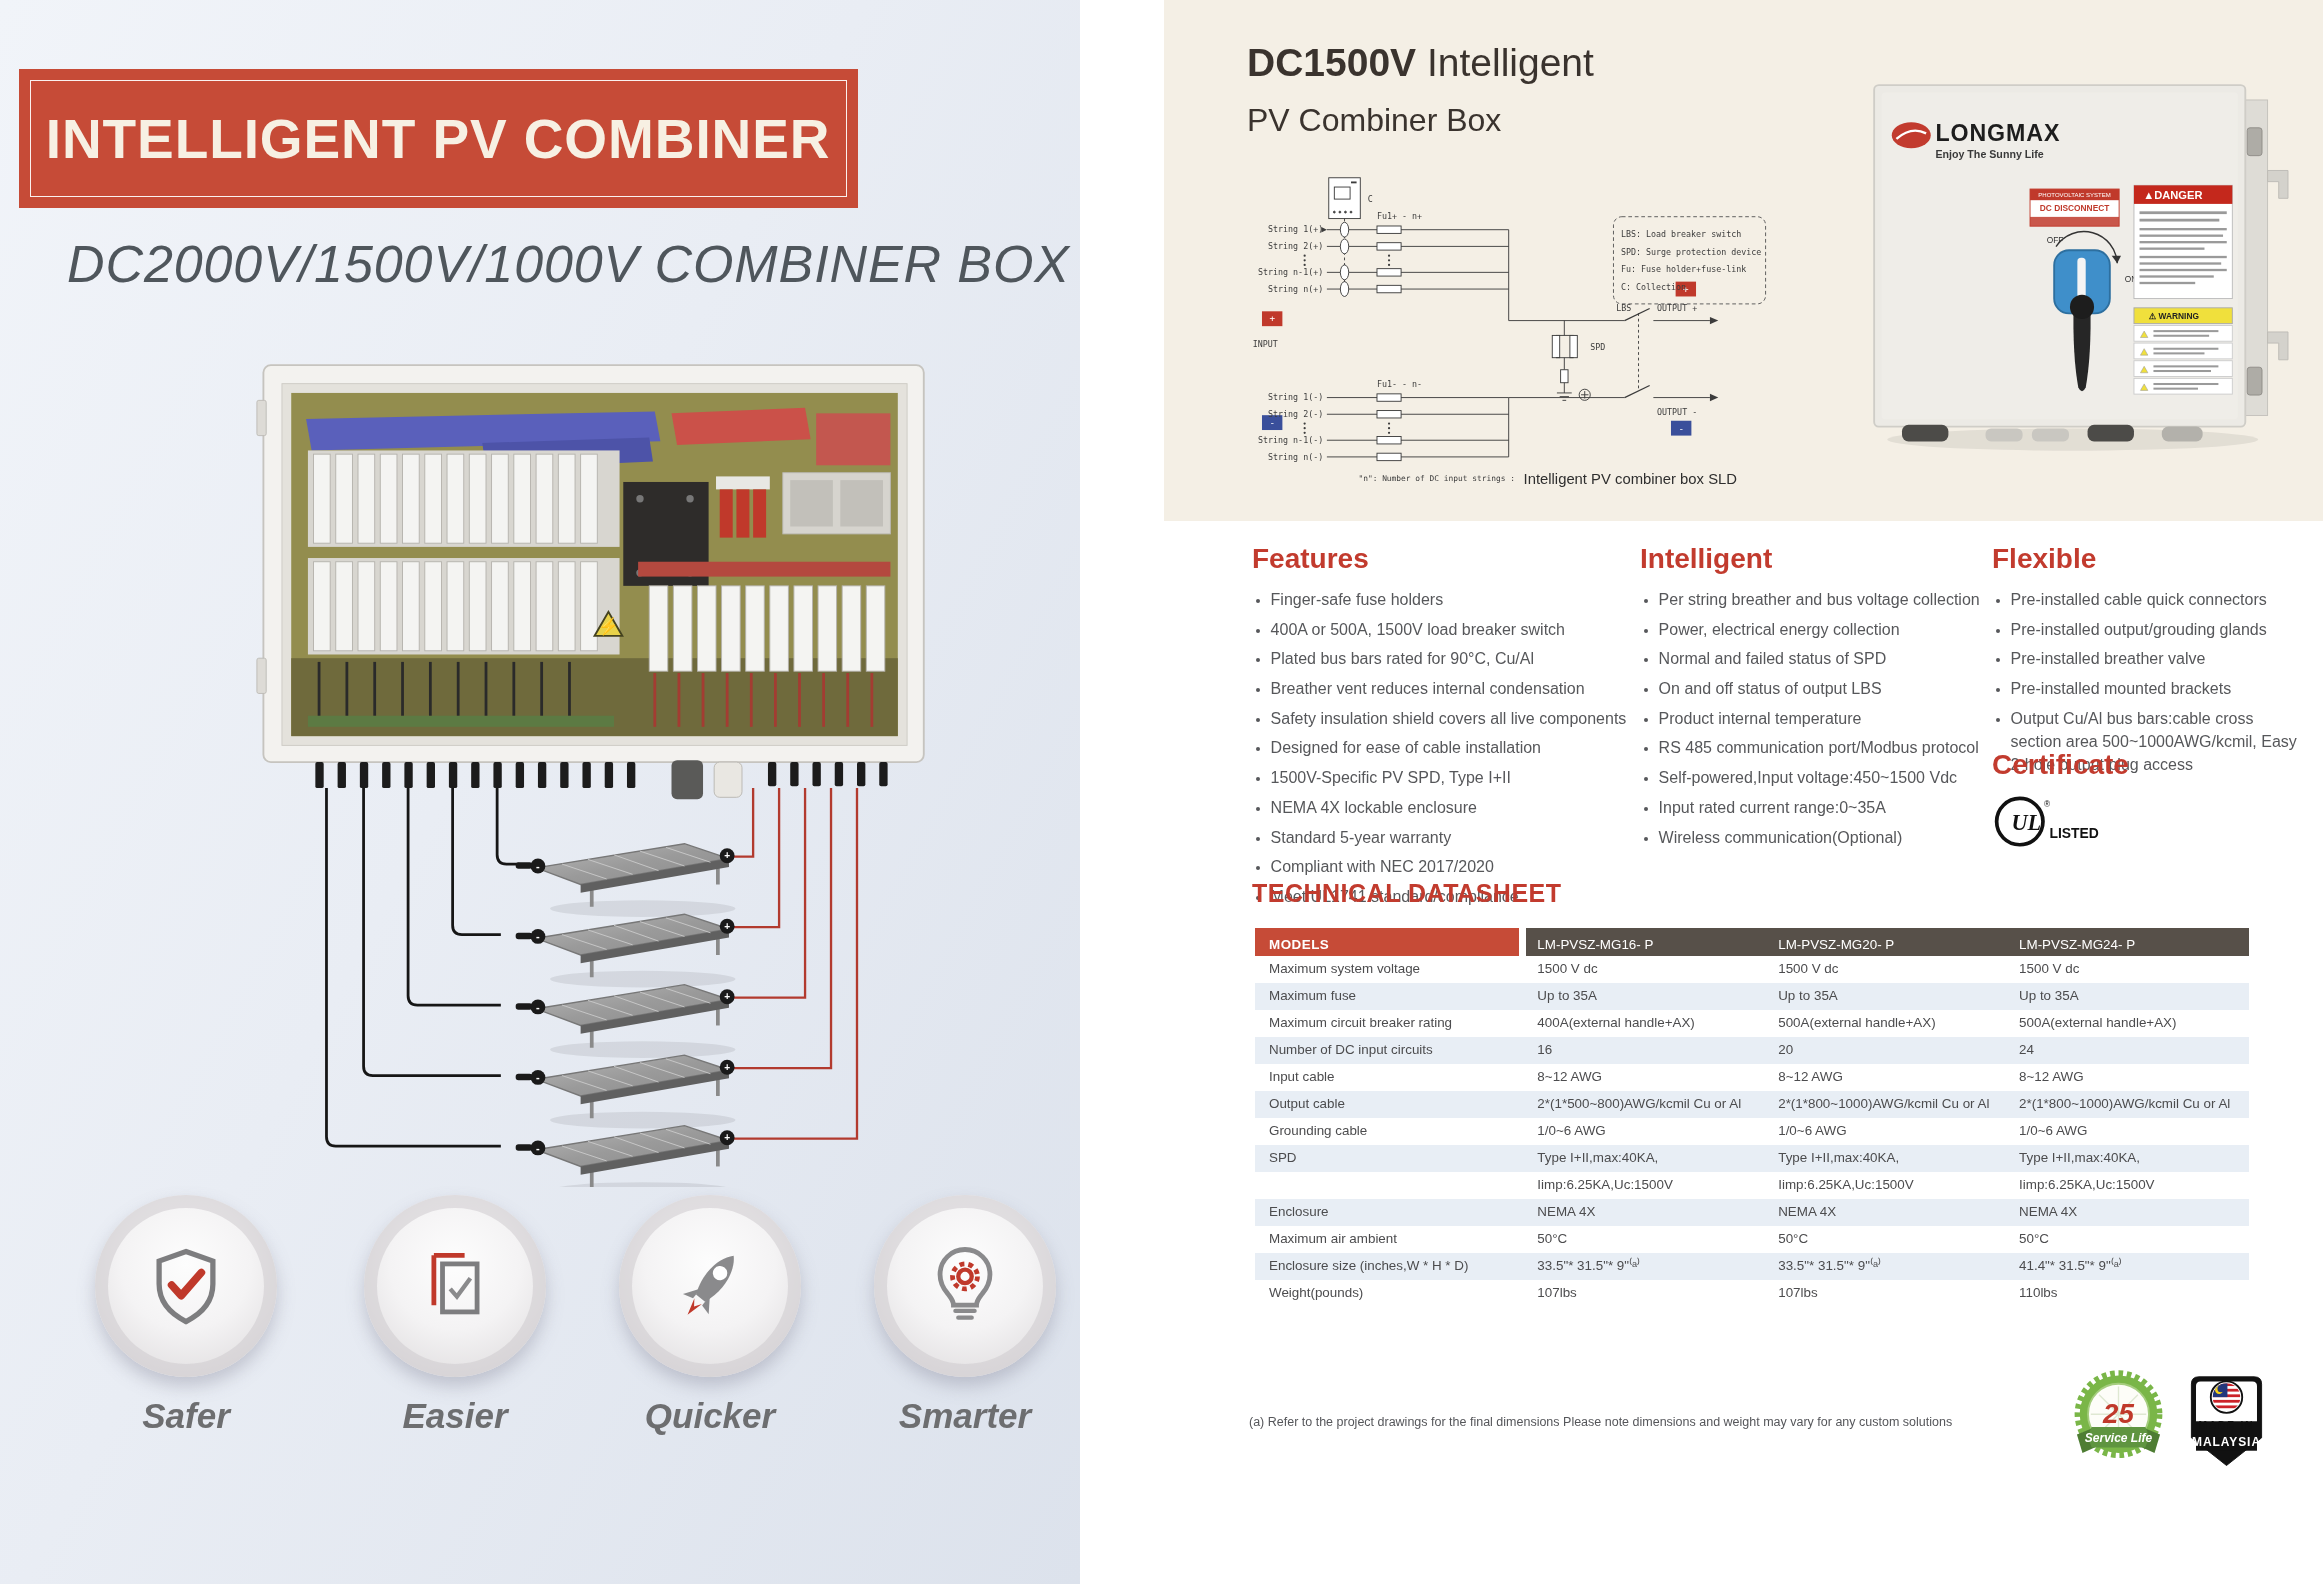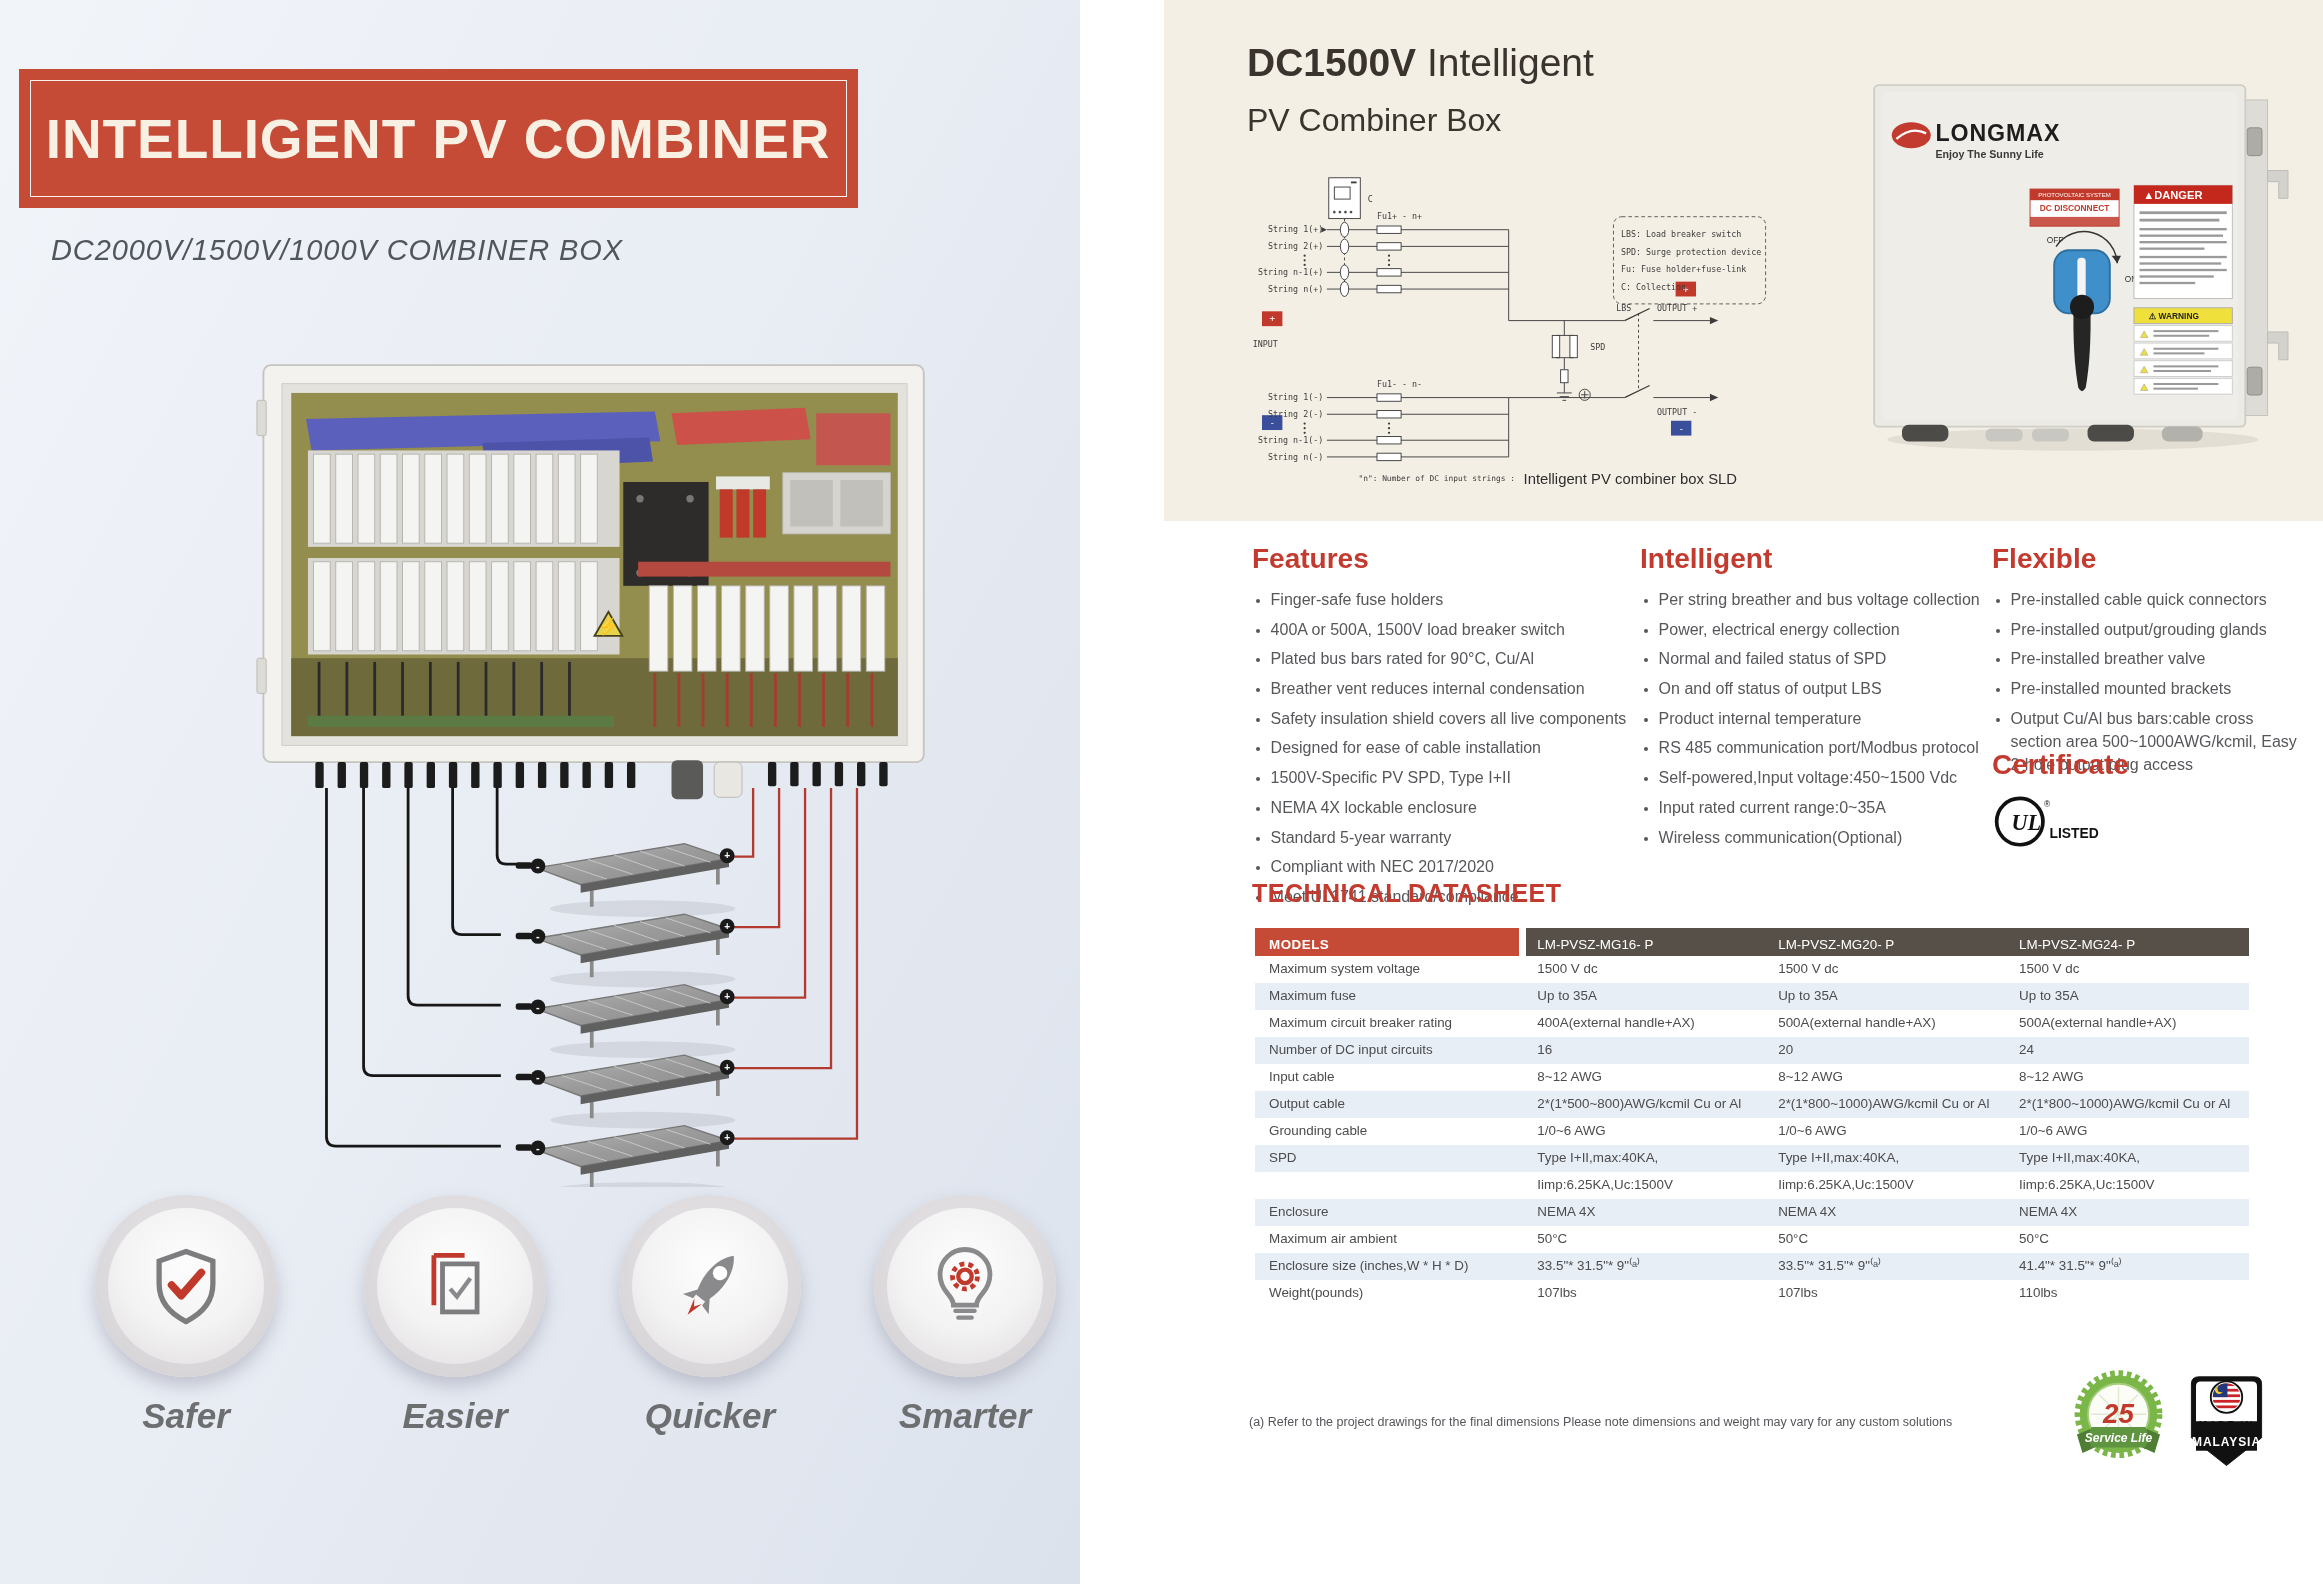--- a/index.html
+++ b/index.html
@@ -7,21 +7,21 @@
         font-family:"Liberation Sans",sans-serif;background:#fff;}
   .abs{position:absolute;}
 
   
   #left-page{left:0;top:0;width:1080px;height:1584px;
      background:linear-gradient(118deg,#f1f4f9 0%,#e9edf4 45%,#dce2ec 100%);}
   #banner{left:18.6px;top:69px;width:839px;height:139px;background:#c64b37;
      outline:1.9px solid rgba(255,255,255,.92);outline-offset:-12px;
      display:flex;align-items:center;justify-content:center;}
   #banner span{color:#f7f0e3;font-size:55px;font-weight:bold;letter-spacing:0.9px;}
-  #subtitle{left:51px;top:234px;font-size:29px;font-style:italic;color:#4f565c;letter-spacing:0.9px;text-align:right;}
+  #subtitle{left:67px;top:234px;font-size:52px;font-style:italic;color:#4f565c;letter-spacing:0.9px;text-align:right;}
   .circle-badge{top:1195px;width:182px;height:182px;border-radius:50%;
      background:radial-gradient(circle at 50% 38%,#fdfdfd 0%,#f4f3f4 45%,#d8d5d7 100%);
      box-shadow:0 9.3px 16.7px rgba(120,120,140,.35), inset 0 0 0 13px rgba(205,202,206,.55);
      display:flex;align-items:center;justify-content:center;}
   .badge-label{top:1396px;width:182px;text-align:center;font-size:35px;font-weight:bold;
      font-style:italic;color:#6d6e70;}
 
   
   #right-page{left:1164px;top:0;width:1159px;height:1584px;background:#ffffff;}
   #cream-band{left:0;top:0;width:1159px;height:521px;background:#f4efe5;}

